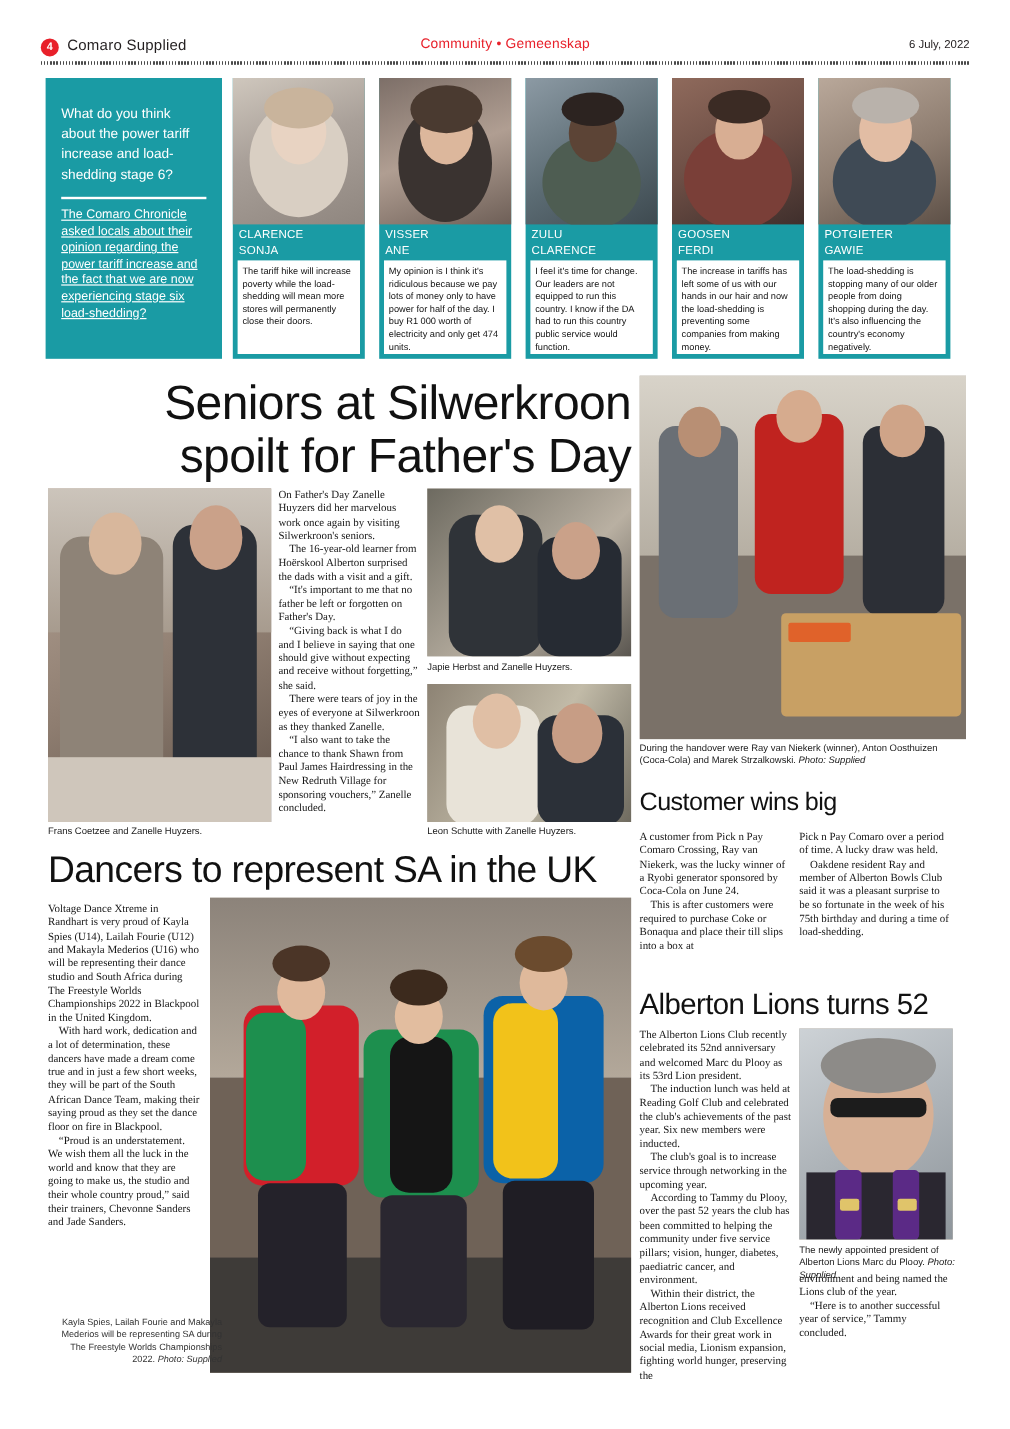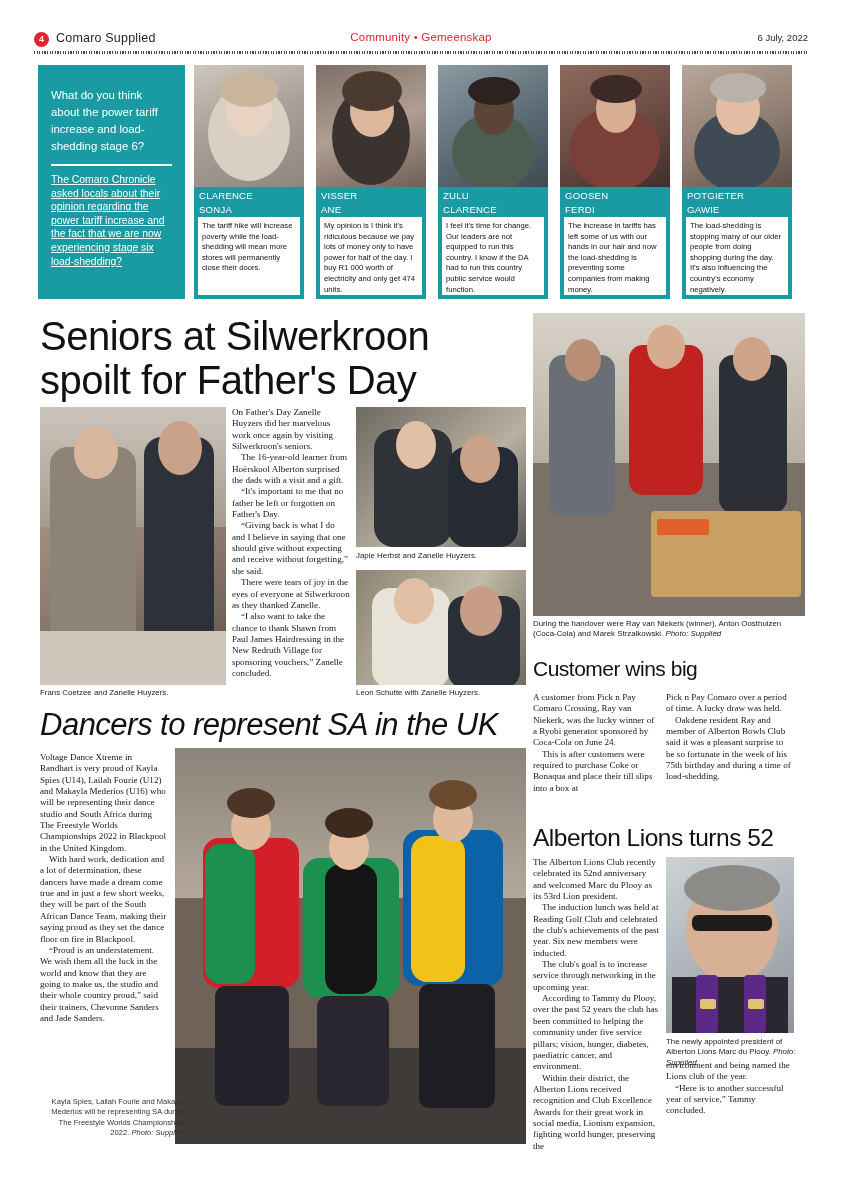--- a/index.html
+++ b/index.html
@@ -27,21 +27,21 @@
   .vox-photo{position:absolute;left:0;top:0;width:110px;height:122px;overflow:hidden;}
   .vox-name{position:absolute;left:0;top:122px;width:110px;height:28px;color:#fff;
      font-size:9.6px;line-height:14px;padding:2px 0 0 5px;box-sizing:border-box;letter-spacing:.2px;}
   .vox-quote{position:absolute;left:4px;top:152px;width:102px;height:78px;background:#fff;color:#111;
      font-size:7.7px;line-height:10.6px;padding:4px 4px 0 4px;box-sizing:border-box;}
 
   
   .h-main{font-family:"Liberation Sans",sans-serif;font-weight:normal;color:#111;letter-spacing:-.5px;}
 
   .hl-seniors{position:absolute;left:40px;top:314px;width:486px;font-size:40px;line-height:44px;}
-  .hl-dancers{position:absolute;left:40px;top:708px;width:490px;font-size:31px;line-height:34px;font-style:italic;}
+  .hl-dancers{position:absolute;left:40px;top:708px;width:490px;font-size:31px;line-height:34px;}
   .hl-customer{position:absolute;left:533px;top:654px;width:272px;font-size:21px;line-height:30px;}
   .hl-lions{position:absolute;left:533px;top:824px;width:272px;font-size:24.5px;line-height:27px;}
 
   
   .body-col{font-family:"Liberation Serif",serif;font-size:9.1px;line-height:11.35px;color:#161616;text-align:left;}
   .body-col p{margin:0;text-indent:9px;}
   .body-col p.first{text-indent:0;}
 
   .cap{font-family:"Liberation Sans",sans-serif;font-size:7.9px;line-height:10.4px;color:#1a1a1a;}
   .cap i{font-style:italic;}
@@ -156,21 +156,21 @@
       <div class="blob" style="left:34px;top:18px;width:44px;height:52px;background:#e2bda4;"></div>
       <div class="blob" style="left:28px;top:8px;width:56px;height:30px;background:#b9b2ab;"></div>
     </div>
     <div class="vox-name">
       <span>POTGIETER</span><br>
       <span>GAWIE</span>
     </div>
     <div class="vox-quote">The load-shedding is stopping many of our older people from doing shopping during the day. It's also influencing the country's economy negatively.</div>
   </div>
 
-  <h1 class="h-main hl-seniors" style="margin:0;">Seniors at Silwerkroon spoilt for Father's Day</h1>
+  <h1 class="h-main hl-seniors" style="margin:0;text-align:right;">Seniors at Silwerkroon spoilt for Father's Day</h1>
 
   <div class="photo photo-frans ph-v5">
     <div class="blob" style="left:-10px;top:-10px;width:210px;height:130px;border-radius:0;background:linear-gradient(180deg,#cfc8bf,#a79b8e);"></div>
     <div class="blob" style="left:10px;top:40px;width:86px;height:230px;border-radius:18px;background:#8e8377;"></div>
     <div class="blob" style="left:34px;top:20px;width:44px;height:52px;background:#d8b79c;"></div>
     <div class="blob" style="left:104px;top:30px;width:70px;height:240px;border-radius:18px;background:#2d3138;"></div>
     <div class="blob" style="left:118px;top:14px;width:44px;height:54px;background:#caa189;"></div>
     <div class="blob" style="left:0;bottom:0;width:186px;height:54px;border-radius:0;background:#cfc6bb;"></div>
   </div>
   <div class="cap caption-frans">Frans Coetzee and Zanelle Huyzers.</div>

